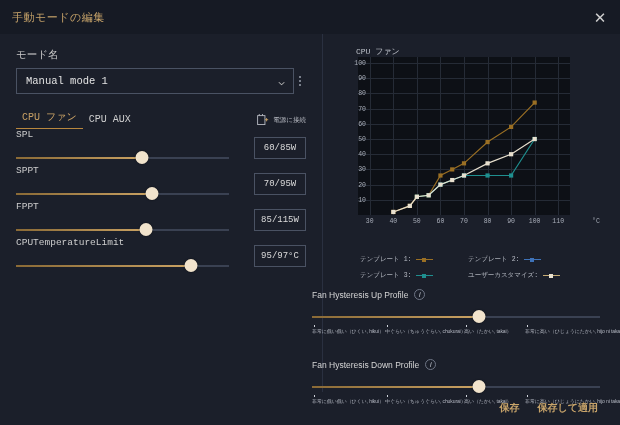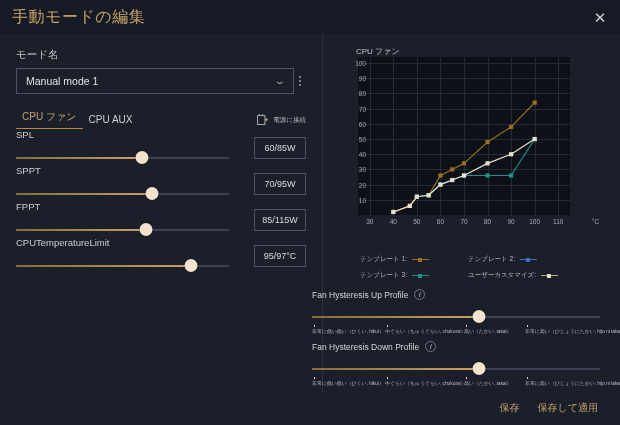--- a/index.html
+++ b/index.html
@@ -14,32 +14,32 @@
 
   
   .titlebar {
     height: 34px; width: 100%;
     background: #161a24;
     display: flex; align-items: center;
     padding: 0 12px;
     position: relative;
   }
   .title-text {
-    font-size: 16px; color: #c8a46a; letter-spacing: .5px;
+    font-size: 11px; color: #c8a46a; letter-spacing: .5px;
   }
   .close-btn {
     position: absolute; right: 10px; top: 7px;
     width: 20px; height: 20px;
     display: flex; align-items: center; justify-content: center;
     color: #cfcfcf; font-size: 15px; line-height: 1;
     cursor: pointer;
   }
 
   
-  .content { display: flex; height: 391px; }
+  .content { display: flex; height: 391px; font-family: Liberation Mono, monospace; }
   .left-pane { width: 322px; padding: 14px 16px 0 16px; position: relative; }
   .divider-v {
     position: absolute; left: 322px; top: 34px;
     width: 1px; height: 358px; background: #2a3040;
   }
   .right-pane { width: 298px; padding: 8px 10px 0 8px; position: relative; }
 
   
   .field-label { font-size: 10.5px; color: #c9c9c9; margin-bottom: 6px; }
   .select-row { display: flex; align-items: center; gap: 0; }
@@ -152,21 +152,21 @@
   }
   .tickmark { position: absolute; top: 0; width: 1px; height: 2px; background: #cfd3da; }
   .ticklabels { position: absolute; top: 3px; left: 0; font-size: 5px; letter-spacing: -.1px; }
 
   
   .footer {
     position: absolute; bottom: 0; left: 0; width: 100%; height: 34px;
     display: flex; align-items: center; justify-content: flex-end;
     gap: 18px; padding-right: 22px;
   }
-  .footer-btn { font-size: 10px; color: #c8a46a; cursor: pointer; }
+  .footer-btn { font-size: 10px; color: #c8a46a; cursor: pointer; font-weight: bold; }
 </style>
 </head>
 <body>
 
 <div class="titlebar">
   <span class="title-text">手動モードの編集</span>
   <div class="close-btn">✕</div>
 </div>
 
 <div class="content">
@@ -391,21 +391,21 @@
       <span class="tickmark" style="left:215px"></span>
       <span class="ticklabels" style="position: absolute;">
         <span style="position: absolute; left: 0px; white-space: nowrap;">非常に低い低い（ひくい, hikui）</span>
         <span style="position: absolute; left: 73px; white-space: nowrap;">中ぐらい（ちゅうぐらい, chukurai）</span>
         <span style="position: absolute; left: 152px; white-space: nowrap;">高い（たかい, takai）</span>
         <span style="position: absolute; left: 213px; white-space: nowrap;">非常に高い（ひじょうにたかい, hijo ni takai</span>
       </span>
     </div>
   </div>
 
-  <div class="hyst" style="margin-top:4px">
+  <div class="hyst" style="margin-top:22px">
     <div class="hyst-head">
       <span>Fan Hysteresis Down Profile</span>
       <span class="info-badge">i</span>
     </div>
     <div class="hyst-track">
       <div class="track-bg"></div>
       <div class="track-fill" style="width:58%"></div>
       <div class="knob" style="left:58%"></div>
     </div>
     <div class="hyst-ticks">

